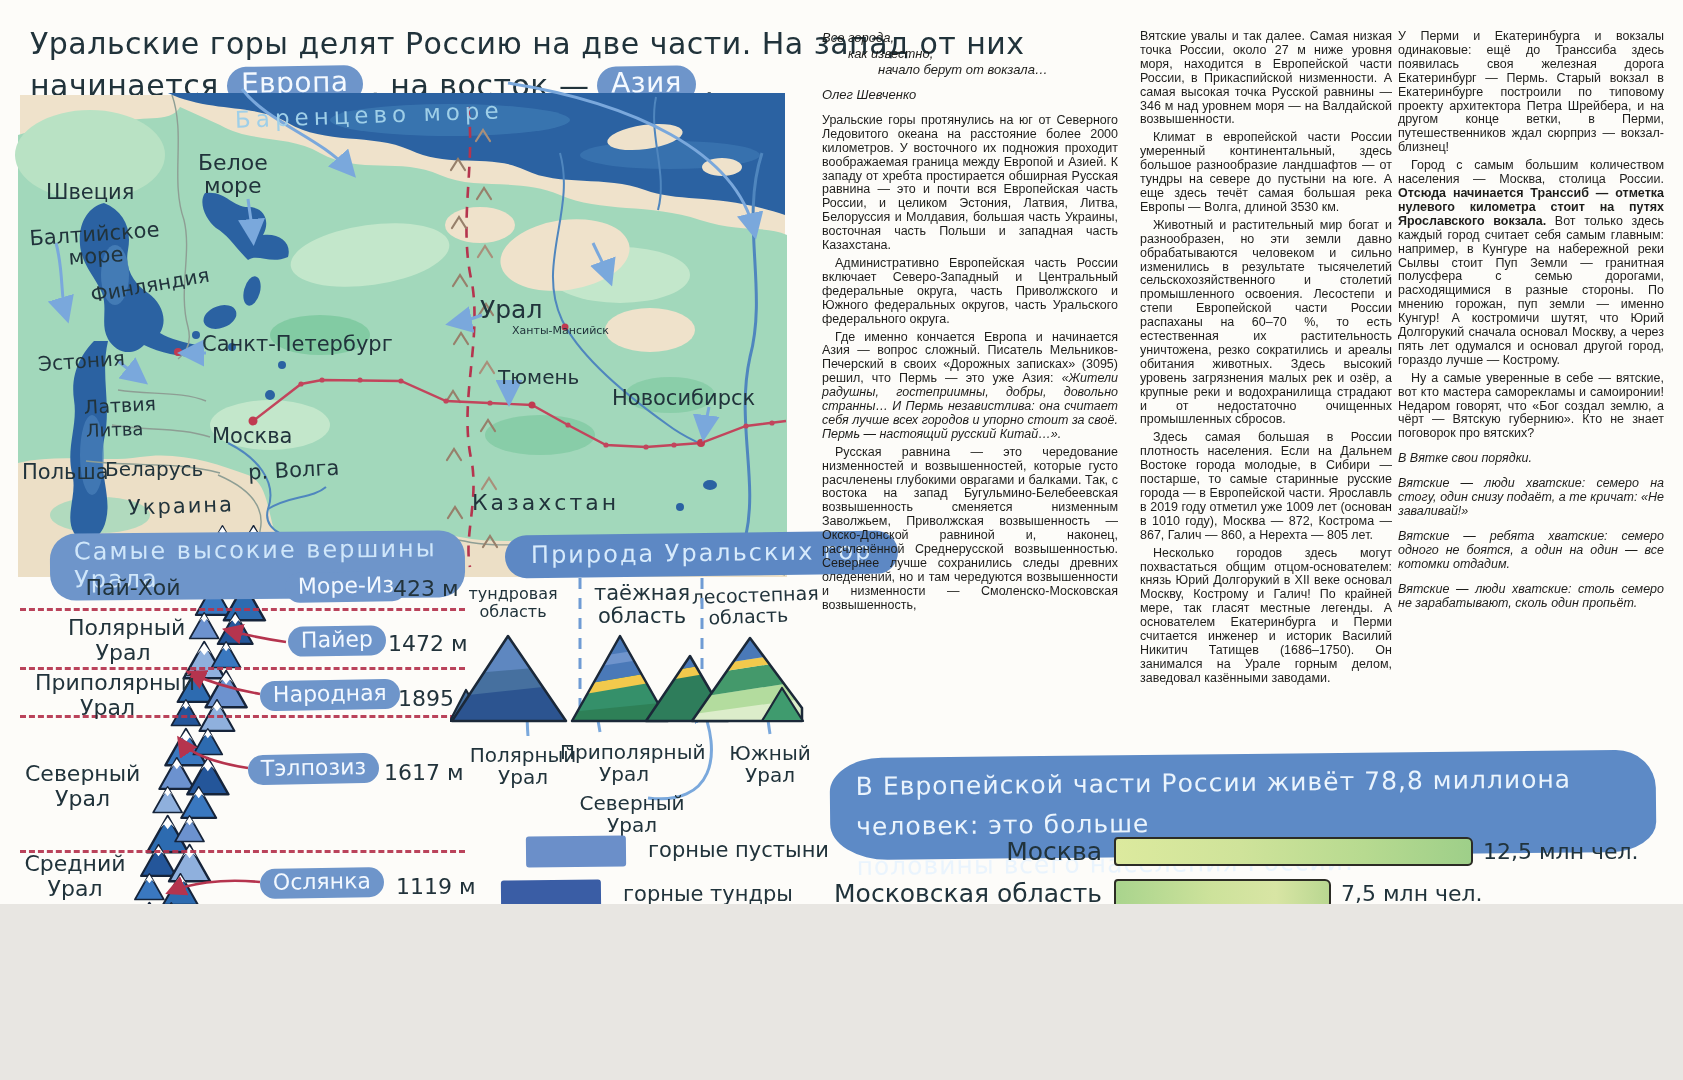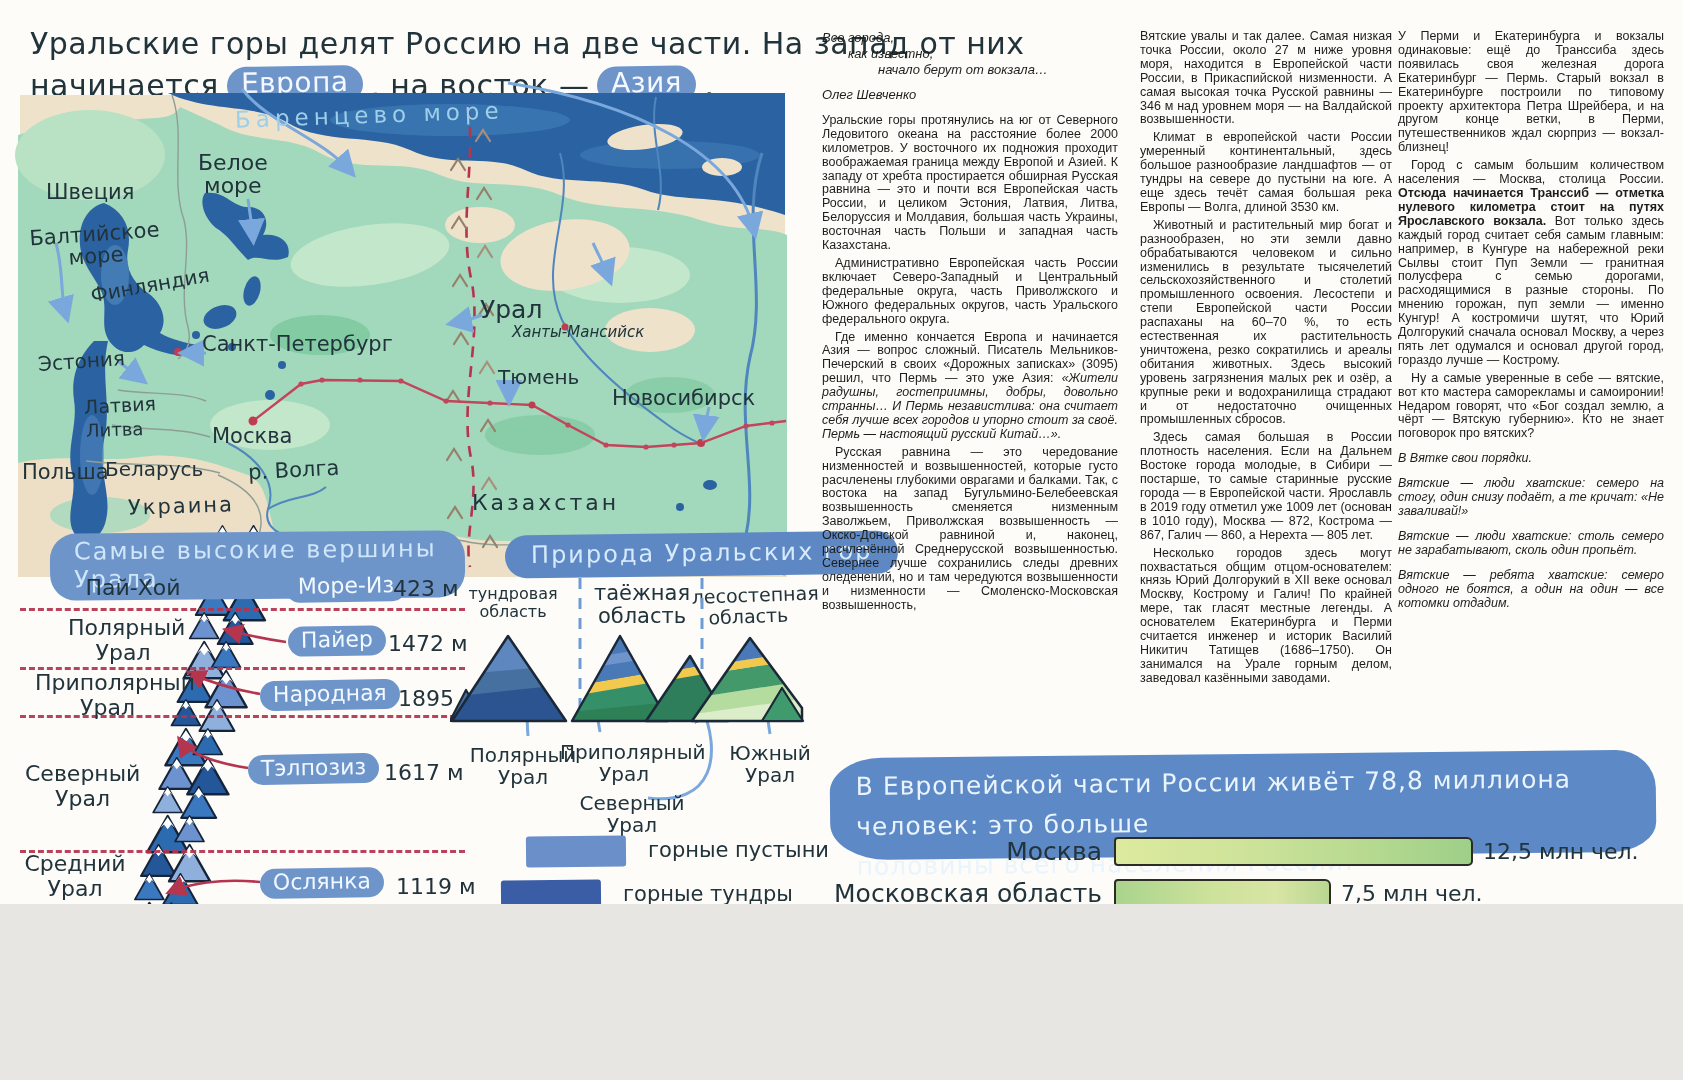--- a/index.html
+++ b/index.html
@@ -208,21 +208,21 @@
     <span class="maplab hw" style="left:182px;top:238px;font-size:21px;">Санкт-Петербург</span>
     <span class="maplab hw" style="left:64px;top:301px;font-size:19px;transform:rotate(-3deg);">Латвия</span>
     <span class="maplab hw" style="left:66px;top:326px;font-size:18px;transform:rotate(-2deg);">Литва</span>
     <span class="maplab hw" style="left:2px;top:366px;font-size:21px;">Польша</span>
     <span class="maplab hw" style="left:85px;top:364px;font-size:20px;">Беларусь</span>
     <span class="maplab hw" style="left:108px;top:400px;font-size:21px;letter-spacing:2px;transform:rotate(-2deg);">Украина</span>
     <span class="maplab hw" style="left:192px;top:330px;font-size:21px;">Москва</span>
     <span class="maplab hw" style="left:228px;top:364px;font-size:21px;transform:rotate(-3deg);">р. Волга</span>
     <span class="maplab hw" style="left:452px;top:396px;font-size:22px;letter-spacing:3px;">Казахстан</span>
     <span class="maplab hw" style="left:460px;top:202px;font-size:25px;">Урал</span>
-    <span class="maplab hw" style="left:492px;top:230px;font-size:15px;font-style:italic;">Ханты-Мансийск</span>
+    <span class="maplab hw" style="left:492px;top:230px;font-size:11px;">Ханты-Мансийск</span>
     <span class="maplab hw" style="left:478px;top:272px;font-size:20px;">Тюмень</span>
     <span class="maplab hw" style="left:592px;top:292px;font-size:21px;">Новосибирск</span>
   </div>
 
   <div class="abs" id="peaks">
     <svg width="445" height="580" viewBox="0 0 445 580" style="position:absolute;left:0;top:0;">
       <defs>
         <marker id="ar" markerWidth="8" markerHeight="8" refX="6" refY="4" orient="auto">
             <path d="M0,0 L8,4 L0,8 Z" fill="#b5344e"></path>
           </marker>
@@ -438,22 +438,22 @@
     <p>Здесь самая большая в России плотность населения. Если на Дальнем Востоке города молодые, в Сибири — постарше, то самые старинные русские города — в Европейской части. Ярославль в 2019 году отметил уже 1009 лет (основан в 1010 году), Москва — 872, Кострома — 867, Галич — 860, а Нерехта — 805 лет.</p>
     <p>Несколько городов здесь могут похвастаться общим отцом-основателем: князь Юрий Долгорукий в XII веке основал Москву, Кострому и Галич! По крайней мере, так гласят местные легенды. А основателем Екатеринбурга и Перми считается инженер и историк Василий Никитич Татищев (1686–1750). Он занимался на Урале горным делом, заведовал казёнными заводами.</p>
   </div>
 
   <div class="col print" style="left:1398px;width:266px;">
     <p class="noind">У Перми и Екатеринбурга и вокзалы одинаковые: ещё до Транссиба здесь появилась своя железная дорога Екатеринбург — Пермь. Старый вокзал в Екатеринбурге построили по типовому проекту архитектора Петра Шрейбера, и на другом конце ветки, в Перми, путешественников ждал сюрприз — вокзал-близнец!</p>
     <p><span>Город с самым большим количеством населения — Москва, столица России. </span><b>Отсюда начинается Транссиб — отметка нулевого километра стоит на путях Ярославского вокзала.</b><span> Вот только здесь каждый город считает себя самым главным: например, в Кунгуре на набережной реки Сылвы стоит Пуп Земли — гранитная полусфера с семью дорогами, расходящимися в разные стороны. По мнению горожан, пуп земли — именно Кунгур! А костромичи шутят, что Юрий Долгорукий сначала основал Москву, а через пять лет одумался и основал другой город, гораздо лучше — Кострому.</span></p>
     <p>Ну а самые уверенные в себе — вятские, вот кто мастера саморекламы и самоиронии! Недаром говорят, что «Бог создал землю, а чёрт — Вятскую губернию». Кто не знает поговорок про вятских?</p>
     <p class="say">В Вятке свои порядки.</p>
     <p class="say">Вятские — люди хватские: семеро на стогу, один снизу подаёт, а те кричат: «Не заваливай!»</p>
+    <p class="say">Вятские — ребята хватские: семеро одного не боятся, а один на один — все котомки отдадим.</p>
     <p class="say">Вятские — люди хватские: столь семеро не зарабатывают, сколь один пропьёт.</p>
-    <p class="say">Вятские — ребята хватские: семеро одного не боятся, а один на один — все котомки отдадим.</p>
   </div>
 
   <div class="abs hw" id="banner">
     <div>В Европейской части России живёт 78,8 миллиона человек: это больше</div>
     <div>половины всего населения России!</div>
   </div>
 
   <div class="bar-row" style="top:834px;">
     <span class="bar-label hw">Москва</span>
     <div class="bar" style="width: 355px;"></div>

